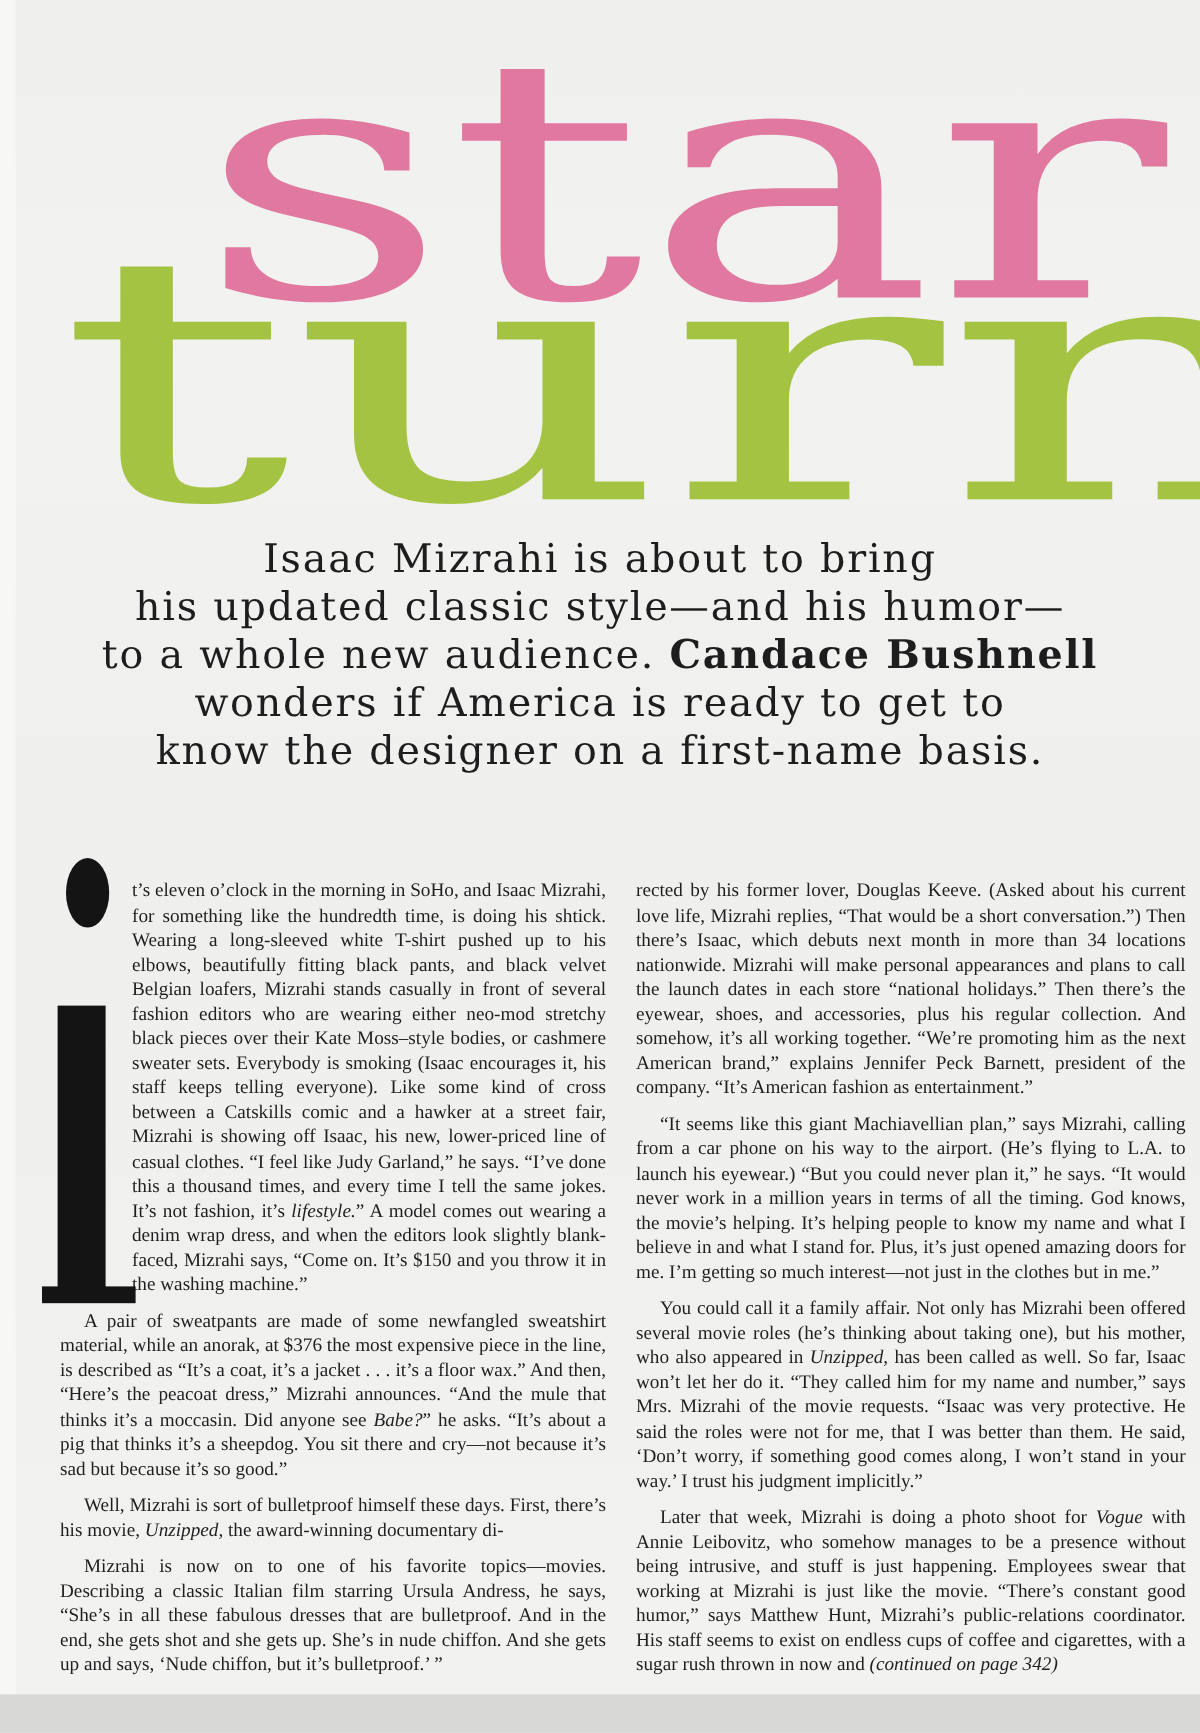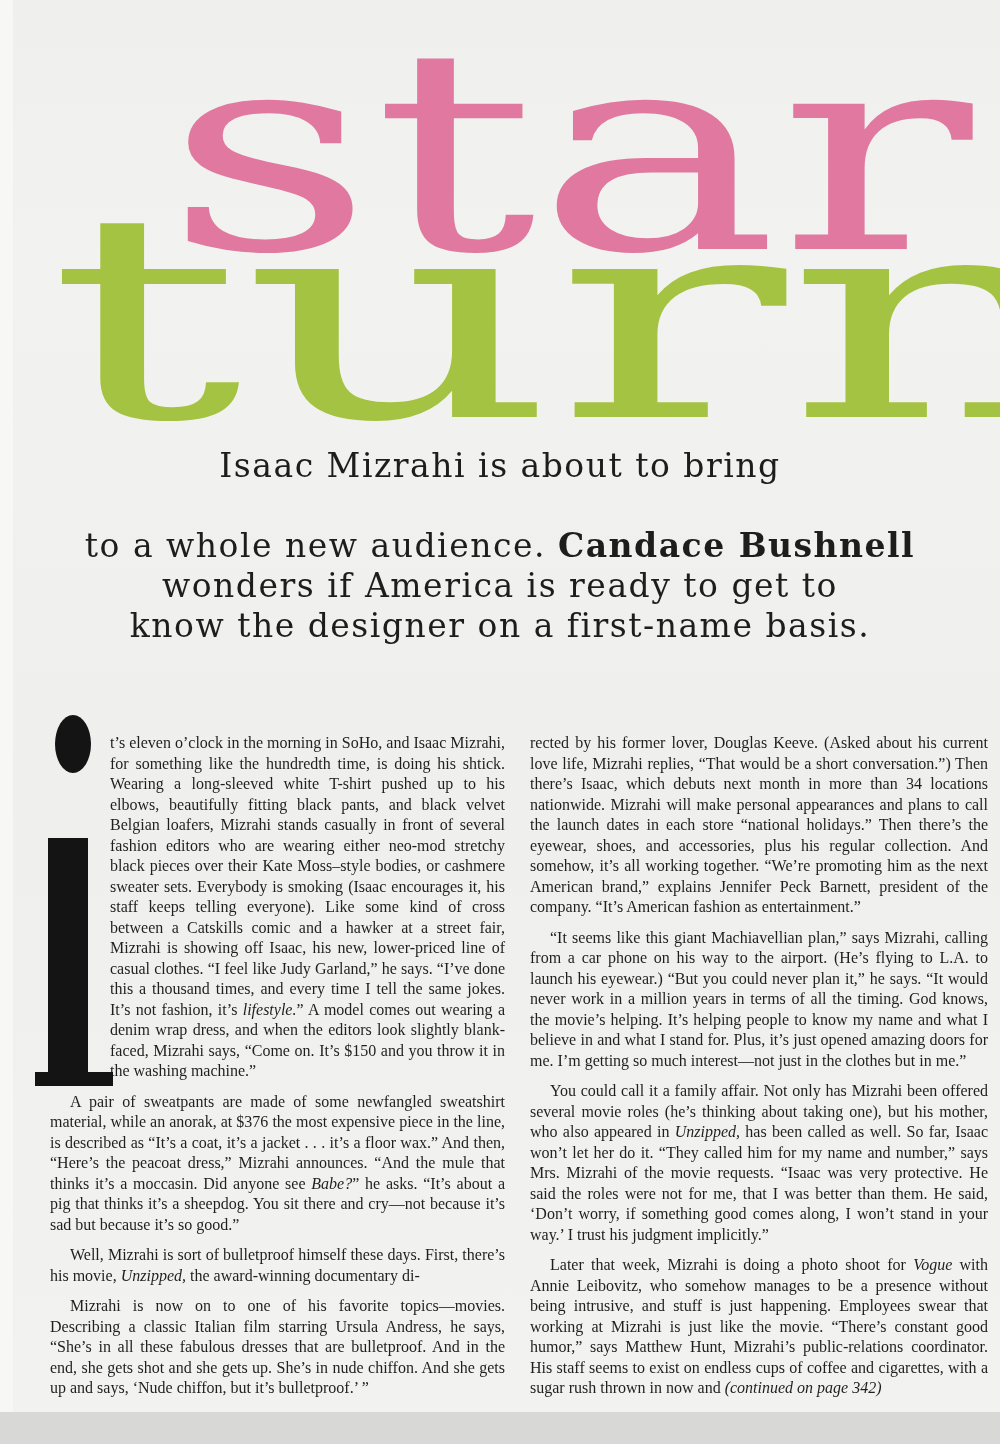--- a/index.html
+++ b/index.html
@@ -39,21 +39,21 @@
 <body>
 
 <div class="page">
   <div class="scan-edge"></div>
 
   <header>
     <div class="hl hl-star">star</div>
     <div class="hl hl-turn">turn</div>
   </header>
 
-  <section class="intro"><span>Isaac Mizrahi is about to bring</span><br><br><span>to a whole new audience. </span><span class="bd">Candace Bushnell</span><br><span>wonders if America is ready to get to</span><br><span>know the designer on a first-name basis.</span><br></section>
+  <section class="intro"><span>Isaac Mizrahi is about to bring</span><br><span>his updated classic style—and his humor—</span><br><span>to a whole new audience. </span><span class="bd">Candace Bushnell</span><br><span>wonders if America is ready to get to</span><br><span>know the designer on a first-name basis.</span><br></section>
 
   <section class="columns">
     <div class="col col-left">
       <span class="dropcap">
         <span class="dot"></span>
         <span class="stem"></span>
         <span class="foot"></span>
       </span>
     <p><span>t’s eleven o’clock in the morning in SoHo, and Isaac Mizrahi, for something like the hundredth time, is doing his shtick. Wearing a long-sleeved white T-shirt pushed up to his elbows, beautifully fitting black pants, and black velvet Belgian loafers, Mizrahi stands casually in front of several fashion editors who are wearing either neo-mod stretchy black pieces over their Kate Moss–style bodies, or cashmere sweater sets. Everybody is smoking (Isaac encourages it, his staff keeps telling everyone). Like some kind of cross between a Catskills comic and a hawker at a street fair, Mizrahi is showing off Isaac, his new, lower-priced line of casual clothes. “I feel like Judy Garland,” he says. “I’ve done this a thousand times, and every time I tell the same jokes. It’s not fashion, it’s </span><span class="it">lifestyle.</span><span>” A model comes out wearing a denim wrap dress, and when the editors look slightly blank-faced, Mizrahi says, “Come on. It’s $150 and you throw it in the washing machine.”</span></p>
         <p class="indent"><span>A pair of sweatpants are made of some newfangled sweatshirt material, while an anorak, at $376 the most expensive piece in the line, is described as “It’s a coat, it’s a jacket . . . it’s a floor wax.” And then, “Here’s the peacoat dress,” Mizrahi announces. “And the mule that thinks it’s a moccasin. Did anyone see </span><span class="it">Babe?</span><span>” he asks. “It’s about a pig that thinks it’s a sheepdog. You sit there and cry—not because it’s sad but because it’s so good.”</span></p>

